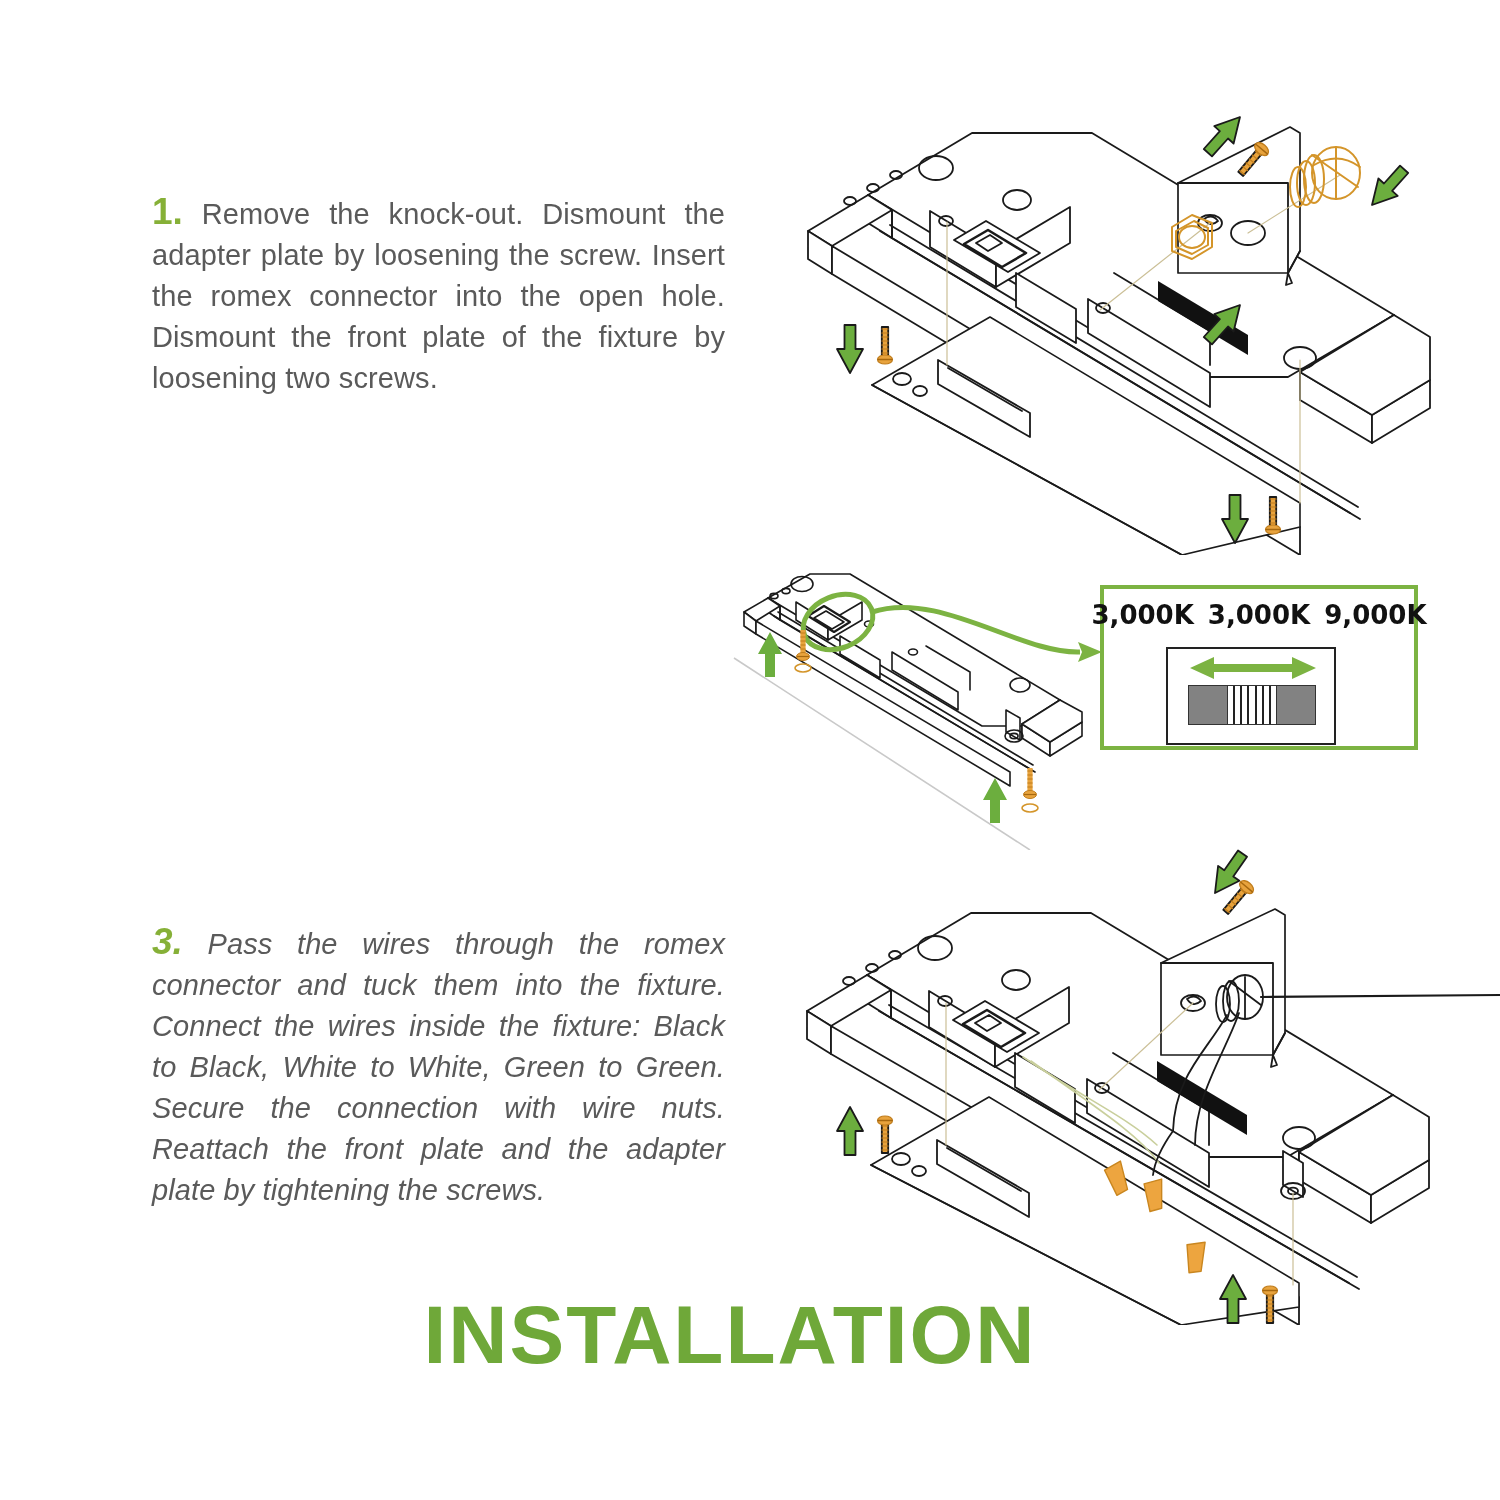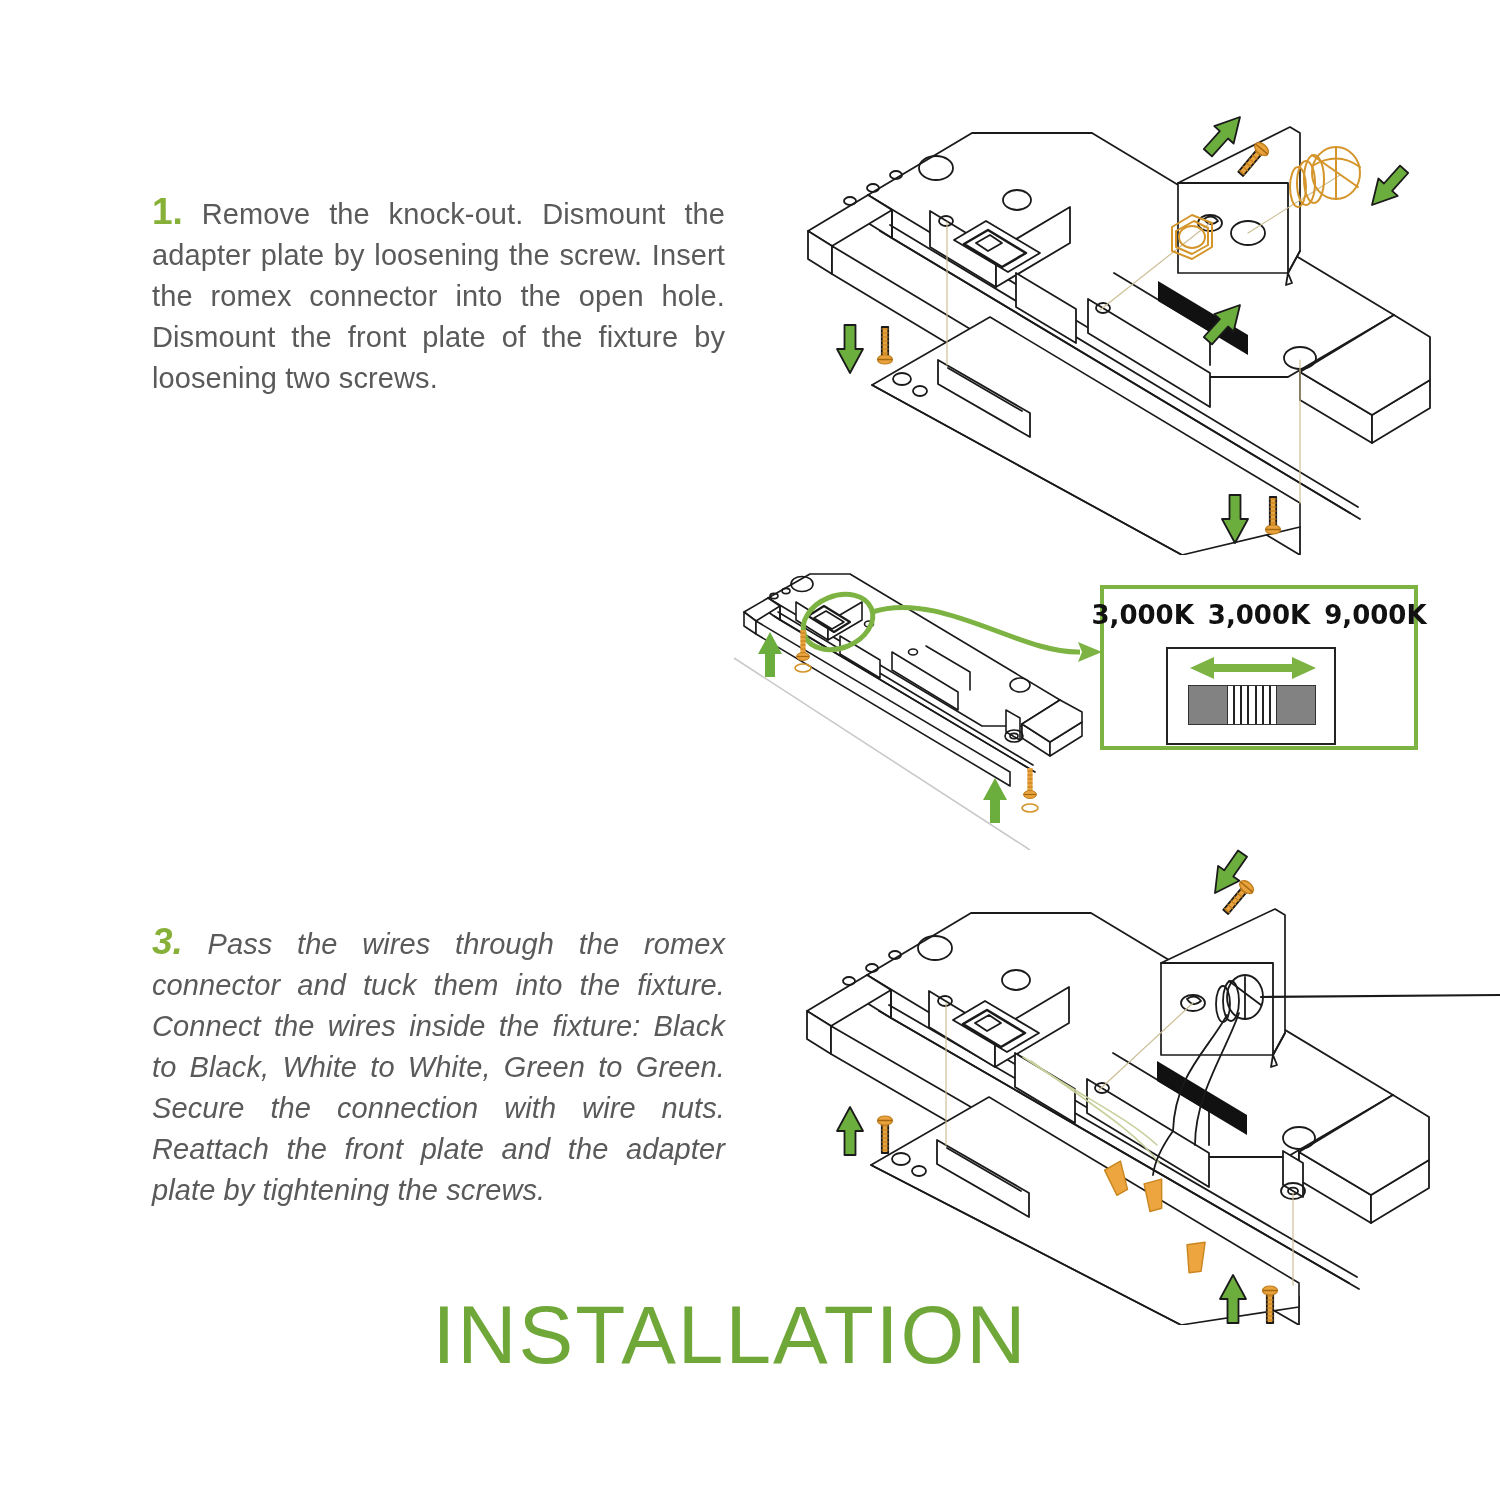--- a/index.html
+++ b/index.html
@@ -37,21 +37,21 @@
   .step-text .body{}
 
   
   #install-title{
     position:absolute;
     left:0;width:1460px;
     top:1288px;
     text-align:center;
     color:#6fa839;
     font-size:82px;
-    font-weight:normal;
+    font-weight:bold;
     letter-spacing:2px;
   }
 
   
   .diagram{position:absolute;}
   #diagram-step1{left:740px;top:55px;width:760px;height:500px;}
   #diagram-step2{left:730px;top:550px;width:420px;height:300px;}
   #diagram-step3{left:755px;top:845px;width:745px;height:480px;}
 
   

